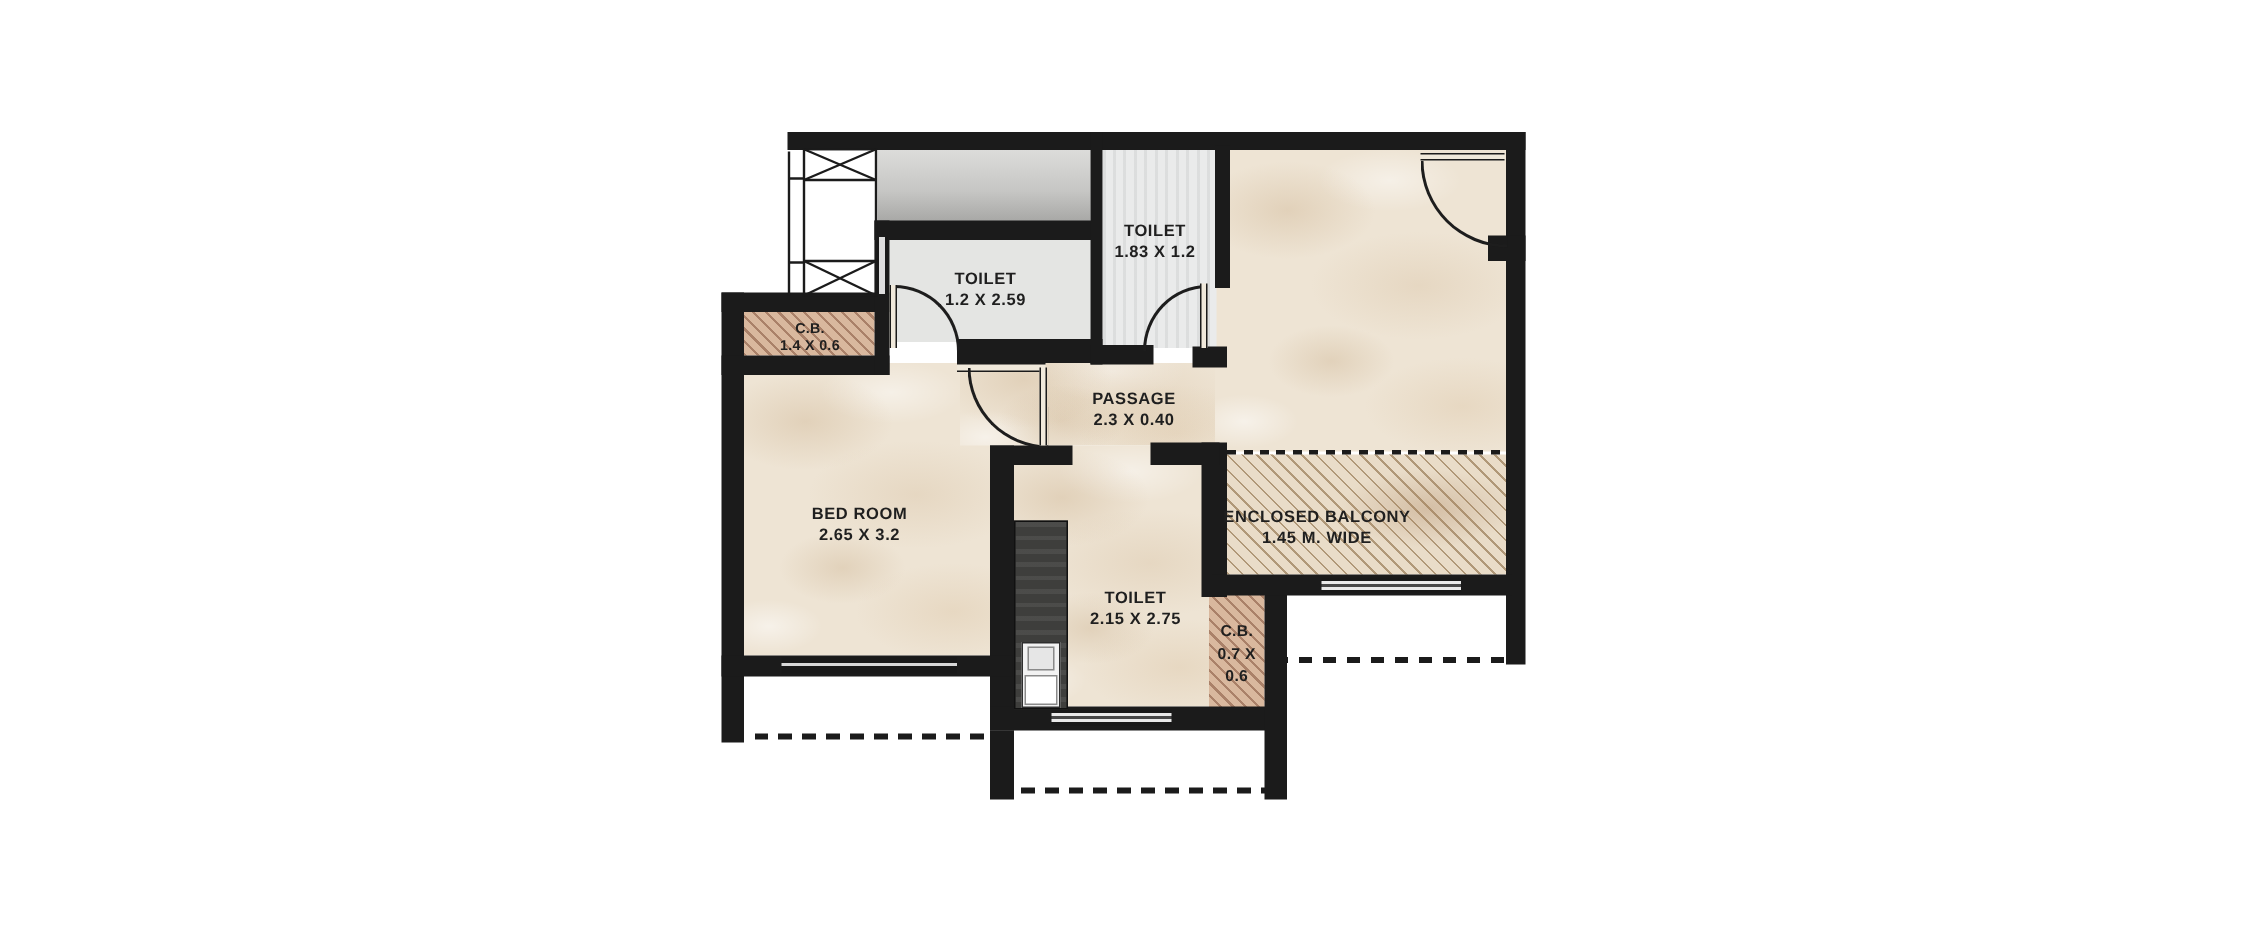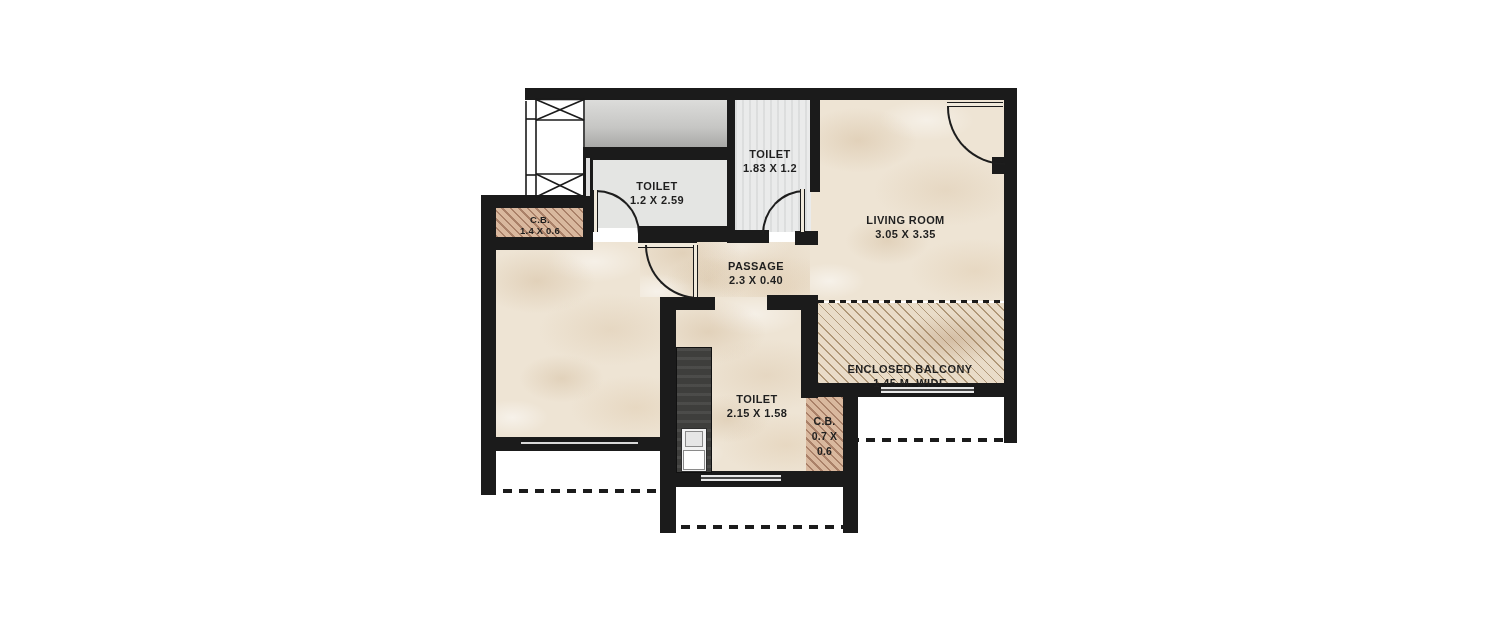--- a/index.html
+++ b/index.html
@@ -140,39 +140,39 @@
   </svg>
 
   <div class="rlabel" style="left:591px;top:179px;width:132px;">
     <div>TOILET</div>
     <div>1.2 X 2.59</div>
   </div>
   <div class="rlabel" style="left:729px;top:147px;width:82px;">
     <div>TOILET</div>
     <div>1.83 X 1.2</div>
   </div>
-  <div class="rlabel" style="left:828px;top:213px;width:155px;">
-    <div>LIVING ROOM</div>
-    <div>3.05 X 3.35</div>
-  </div>
   <div class="rlabel rlabel-sm" style="left:496px;top:214px;width:88px;">
     <div>C.B.</div>
     <div>1.4 X 0.6</div>
   </div>
   <div class="rlabel" style="left:700px;top:259px;width:112px;">
     <div>PASSAGE</div>
     <div>2.3 X 0.40</div>
   </div>
+  <div class="rlabel" style="left:498px;top:336px;width:150px;">
+    <div>BED ROOM</div>
+    <div>2.65 X 3.2</div>
+  </div>
   <div class="rlabel" style="left:692px;top:392px;width:130px;">
     <div>TOILET</div>
-    <div>2.15 X 1.58</div>
+    <div>2.15 X 2.75</div>
   </div>
   <div class="rlabel rlabel-cb2" style="left:805px;top:414px;width:39px;">
     <div>C.B.</div>
     <div>0.7 X</div>
     <div>0.6</div>
   </div>
-  <div class="rlabel" style="left:828px;top:338px;width:164px;margin-top:24px;">
+  <div class="rlabel" style="left:796px;top:338px;width:164px;">
     <div>ENCLOSED BALCONY</div>
     <div>1.45 M. WIDE</div>
   </div>
 
 </div>
 
 </body></html>

